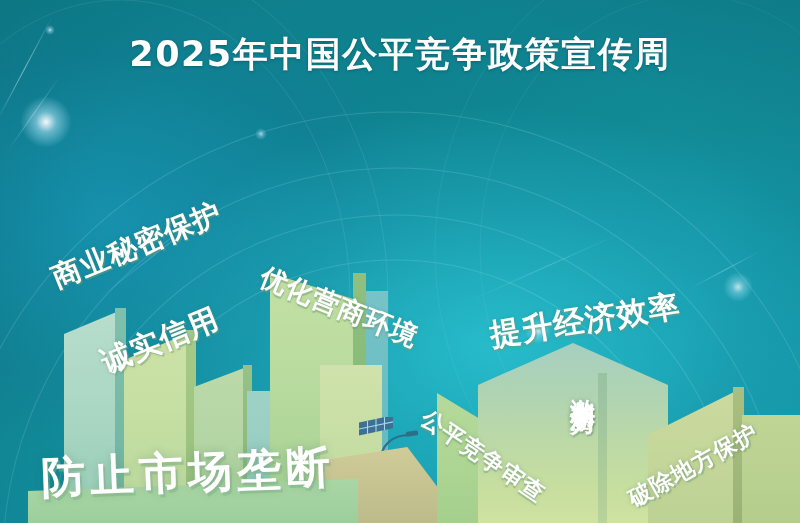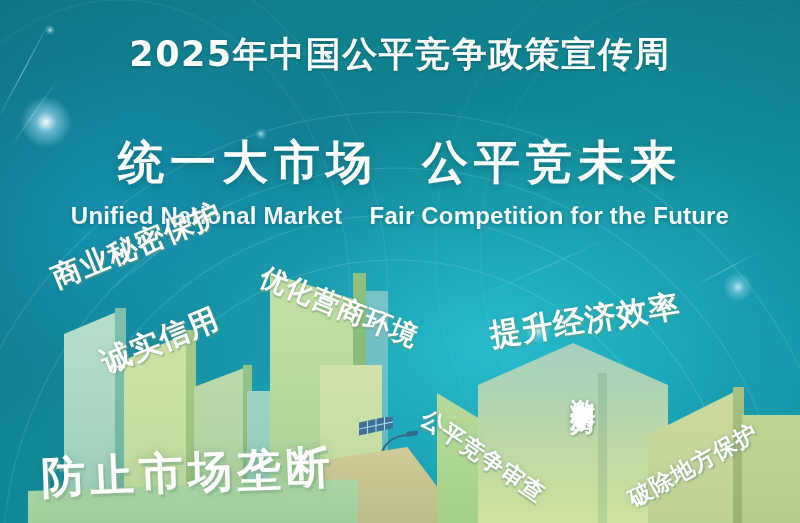--- a/index.html
+++ b/index.html
@@ -133,24 +133,20 @@
   <div class="streak" style="left:96px;top:300px;width:150px;transform:rotate(-38deg);opacity:.45;"></div>
   <div class="streak" style="left:470px;top:300px;width:170px;transform:rotate(-24deg);opacity:.4;"></div>
   <div class="sparkle" style="left:525px;top:318px;width:26px;height:26px;opacity:.8;"></div>
 
   <div class="header">
     <div class="titles">
       <div class="title-cn">2025年中国公平竞争政策宣传周</div>
     </div>
   </div>
 
-  <div class="slogan">
-    <div class="slogan-cn">统一大市场  公平竞未来</div>
-    <div class="slogan-en">Unified National Market    Fair Competition for the Future</div>
-  </div>
 
   <div class="skyline">
 
     <div class="bldg" style="left:64px;width:62px;height:215px;">
       <div class="face" style="background:linear-gradient(180deg,#b8ddcd 0%,#aed9c6 35%,#97cdb6 100%);clip-path:polygon(0 26px,100% 0,100% 100%,0 100%);"></div>
       <div class="side" style="right:0;width:11px;background:linear-gradient(180deg,#7fc0ad 0%,#6fb3a0 100%);"></div>
     </div>
 
     <div class="bldg" style="left:124px;width:72px;height:193px;">
       <div class="face" style="background:linear-gradient(180deg,#cde2a6 0%,#c6dfa3 40%,#b9d79c 100%);clip-path:polygon(0 30px,100% 0,100% 100%,0 100%);"></div>

